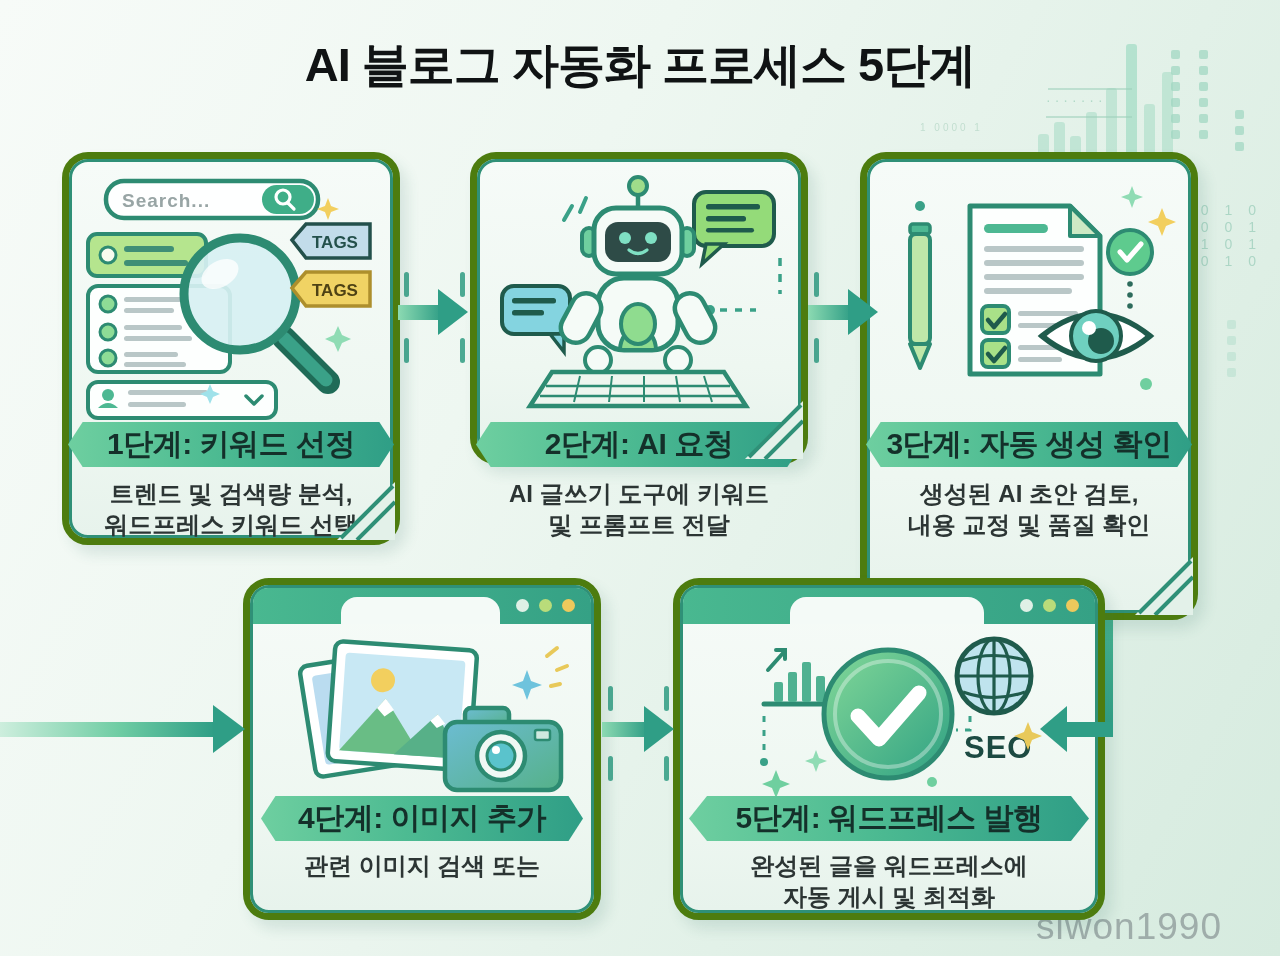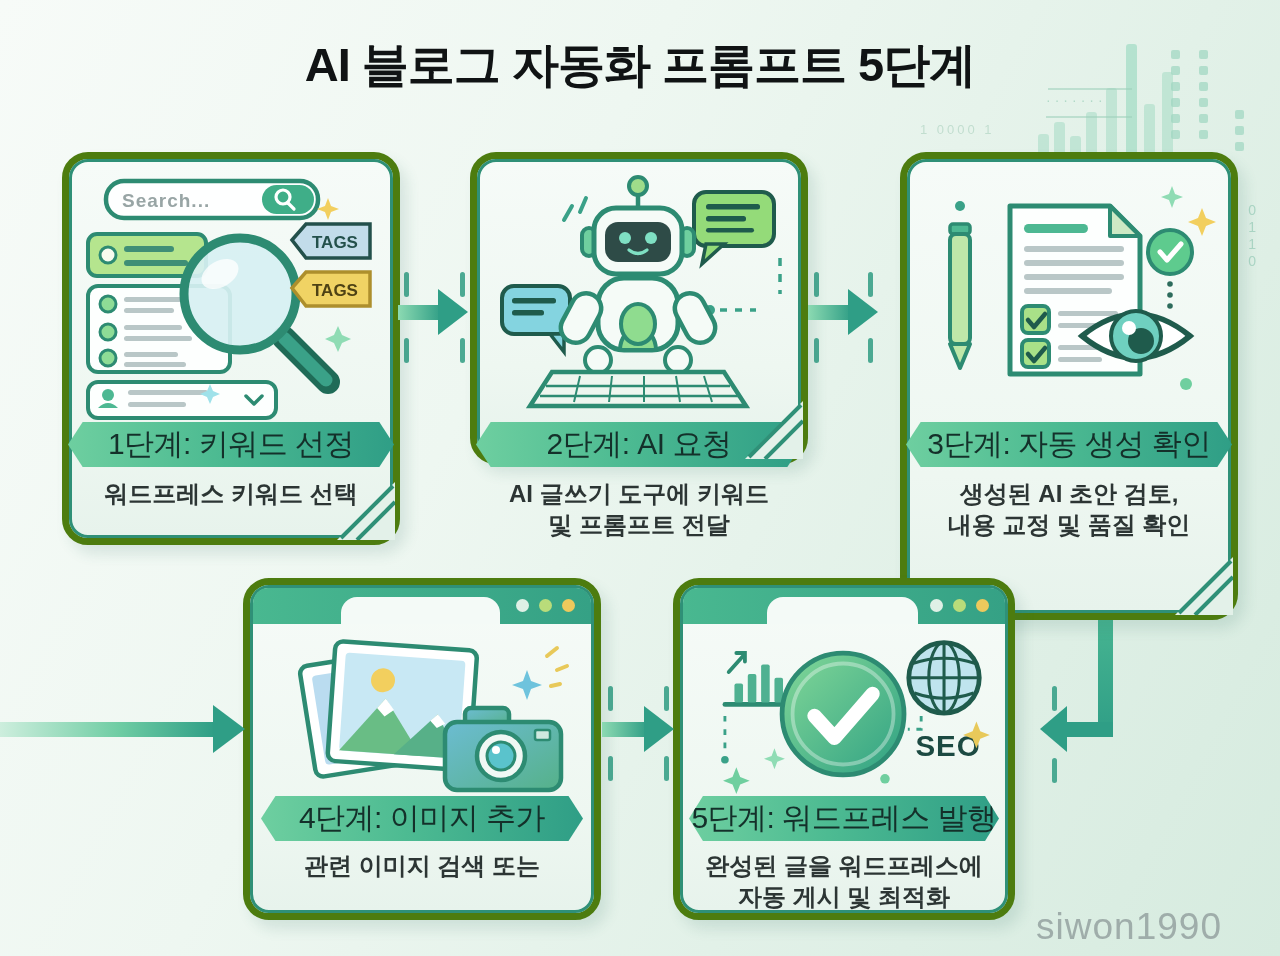--- a/index.html
+++ b/index.html
@@ -17,21 +17,21 @@
     font-size:47px; font-weight:800; color:#101314; letter-spacing:-1px;
   }
 
   
   .decor-bars { position:absolute; top:0; right:0; width:260px; height:160px; opacity:.55; }
   .decor-bar { position:absolute; bottom:0; width:11px; border-radius:3px 3px 0 0; background:#a6dcc5; }
   .dotcol { position:absolute; display:flex; flex-direction:column; gap:7px; }
   .dotcol span { width:9px; height:9px; border-radius:2px; background:#9ed6c0; opacity:.7; }
   .decor-line { position:absolute; background:#9ccfba; opacity:.55; height:2px; }
   .decor-dotline { position:absolute; color:#9ccfba; opacity:.7; font-size:14px; letter-spacing:4px; }
-  .faint-digits { position:absolute; left:920px; top:122px; font-size:13px; color:#b9d9c9; letter-spacing:3px; opacity:.8; }
+  .faint-digits { position:absolute; left:920px; top:122px; font-size:10px; color:#b9d9c9; letter-spacing:3px; opacity:.8; }
   .binary { position:absolute; right:18px; top:202px; font-size:14px; color:#a4d2c0; line-height:17px; letter-spacing:6px; text-align:right; opacity:.85; }
 
   
   .card {
     position:absolute; z-index:2;
     border:7px solid #4d7c0f; border-radius:26px;
     background:#eff8f2;
     box-shadow:7px 9px 14px rgba(52,116,96,.14);
     padding:0;
   }
@@ -42,21 +42,21 @@
     overflow:visible;
   }
   .icon-zone { position:absolute; left:0; right:0; display:flex; justify-content:center; }
 
   .ribbon {
     position:absolute; left:-4px; right:-4px; height:45px; z-index:4;
     background:linear-gradient(92deg,#6ecfa0 0%,#4dbb92 45%,#2f9e86 100%);
     clip-path:polygon(0% 50%,4.5% 0%,95.5% 0%,100% 50%,95.5% 100%,4.5% 100%);
     display:flex; align-items:center; justify-content:center;
   }
-  .ribbon-label { font-size:30px; font-weight:400; color:#14302a; letter-spacing:-.5px; }
+  .ribbon-label { font-size:30px; font-weight:700; color:#14302a; letter-spacing:-.5px; }
   .desc { position:absolute; left:0; right:0; text-align:center; font-size:24px;
           font-weight:600; color:#2c3534; line-height:31px; }
 
   
   .fold { position:absolute; right:-5px; bottom:-5px; z-index:5; }
 
   
   .chrome {
     position:absolute; top:0; left:0; right:0; height:36px; z-index:1;
     background:linear-gradient(90deg,#49b890,#35a185);
@@ -132,21 +132,21 @@
   <div class="decor-dotline" style="left:1046px; top:92px;">·······</div>
   <div class="decor-line" style="left:1046px; top:116px; width:86px;"></div>
   <div class="faint-digits">1 0000 1</div>
   <div class="binary">
     <div>0 1 0</div>
     <div>0 0 1</div>
     <div>1 0 1</div>
     <div>0 1 0</div>
   </div>
 
-  <div class="title">AI 블로그 자동화 프롬프트 5단계</div>
+  <div class="title">AI 블로그 자동화 프로세스 5단계</div>
 
   <div class="card" style="left:62px; top:152px; width:338px; height:393px;">
     <div class="card-inner">
       <div class="icon-zone" style="top:16px;">
         <svg width="302" height="242" viewBox="0 0 302 242">
 
           <rect x="26" y="3" width="212" height="37" rx="18" fill="#feffff" stroke="#2d8b72" stroke-width="4.5"></rect>
           <rect x="182" y="7" width="52" height="29" rx="14.5" fill="#3fae88"></rect>
           <circle cx="203" cy="19" r="7" fill="none" stroke="#ffffff" stroke-width="3.2"></circle>
           <line x1="208" y1="25" x2="214" y2="31" stroke="#ffffff" stroke-width="3.2" stroke-linecap="round"></line>
@@ -187,20 +187,21 @@
 
           <path d="M248,20 l3,8 8,3 -8,3 -3,8 -3,-8 -8,-3 8,-3 z" fill="#f2cf5e"></path>
           <path d="M258,148 l4,9 9,4 -9,4 -4,9 -4,-9 -9,-4 9,-4 z" fill="#8fdcb4"></path>
           <path d="M130,206 l3,7 7,3 -7,3 -3,7 -3,-7 -7,-3 7,-3 z" fill="#9fe2ea"></path>
         </svg>
       </div>
       <div class="ribbon" style="top:260px;">
         <span class="ribbon-label">1단계: 키워드 선정</span>
       </div>
       <div class="desc" style="top:316px;">
+        <div>트렌드 및 검색량 분석,</div>
         <div>워드프레스 키워드 선택</div>
       </div>
       <svg class="fold" width="64" height="64">
         <polygon points="64,6 64,64 6,64" fill="#e3f1e9"></polygon>
         <line x1="10" y1="62" x2="62" y2="10" stroke="#2f9077" stroke-width="4"></line>
         <line x1="26" y1="64" x2="64" y2="26" stroke="#2f9077" stroke-width="4"></line>
       </svg>
     </div>
   </div>
 
@@ -266,21 +267,21 @@
         <div>및 프롬프트 전달</div>
       </div>
       <svg class="fold" width="64" height="64">
         <polygon points="64,6 64,64 6,64" fill="#e3f1e9"></polygon>
         <line x1="10" y1="62" x2="62" y2="10" stroke="#2f9077" stroke-width="4"></line>
         <line x1="26" y1="64" x2="64" y2="26" stroke="#2f9077" stroke-width="4"></line>
       </svg>
     </div>
   </div>
 
-  <div class="card" style="left:900px; top:152px; width:338px; height:468px;">
+  <div class="card" style="left:860px; top:152px; width:338px; height:468px;">
     <div class="card-inner">
       <div class="icon-zone" style="top:14px;">
         <svg width="302" height="244" viewBox="0 0 302 244">
 
           <circle cx="42" cy="30" r="5" fill="#3aa188"></circle>
           <rect x="32" y="48" width="20" height="10" rx="3" fill="#4db892" stroke="#2d8b72" stroke-width="3.5"></rect>
           <rect x="32" y="58" width="20" height="110" rx="6" fill="#bfe7a9" stroke="#2d8b72" stroke-width="4"></rect>
           <polygon points="32,168 52,168 42,192" fill="#bfe7a9" stroke="#2d8b72" stroke-width="4" stroke-linejoin="round"></polygon>
 
           <path d="M92,30 h100 l30,30 v138 h-130 z" fill="#fdfffe" stroke="#2d8b72" stroke-width="5" stroke-linejoin="round"></path>
@@ -380,21 +381,21 @@
       </div>
       <div class="ribbon" style="top:208px; left:8px; right:8px;">
         <span class="ribbon-label">4단계: 이미지 추가</span>
       </div>
       <div class="desc" style="top:262px;">
         <div>관련 이미지 검색 또는</div>
       </div>
     </div>
   </div>
 
-  <div class="card" style="left:673px; top:578px; width:342px; height:342px;">
+  <div class="card" style="left:673px; top:578px; width:432px; height:342px;">
     <div class="card-inner">
       <div class="chrome">
         <div class="chrome-notch"></div>
         <div class="chrome-dots">
           <i style="background:#dff0e6;"></i>
             <i style="background:#b9dc7a;"></i>
             <i style="background:#edc95c;"></i>
         </div>
       </div>
       <div class="icon-zone" style="top:42px;">

